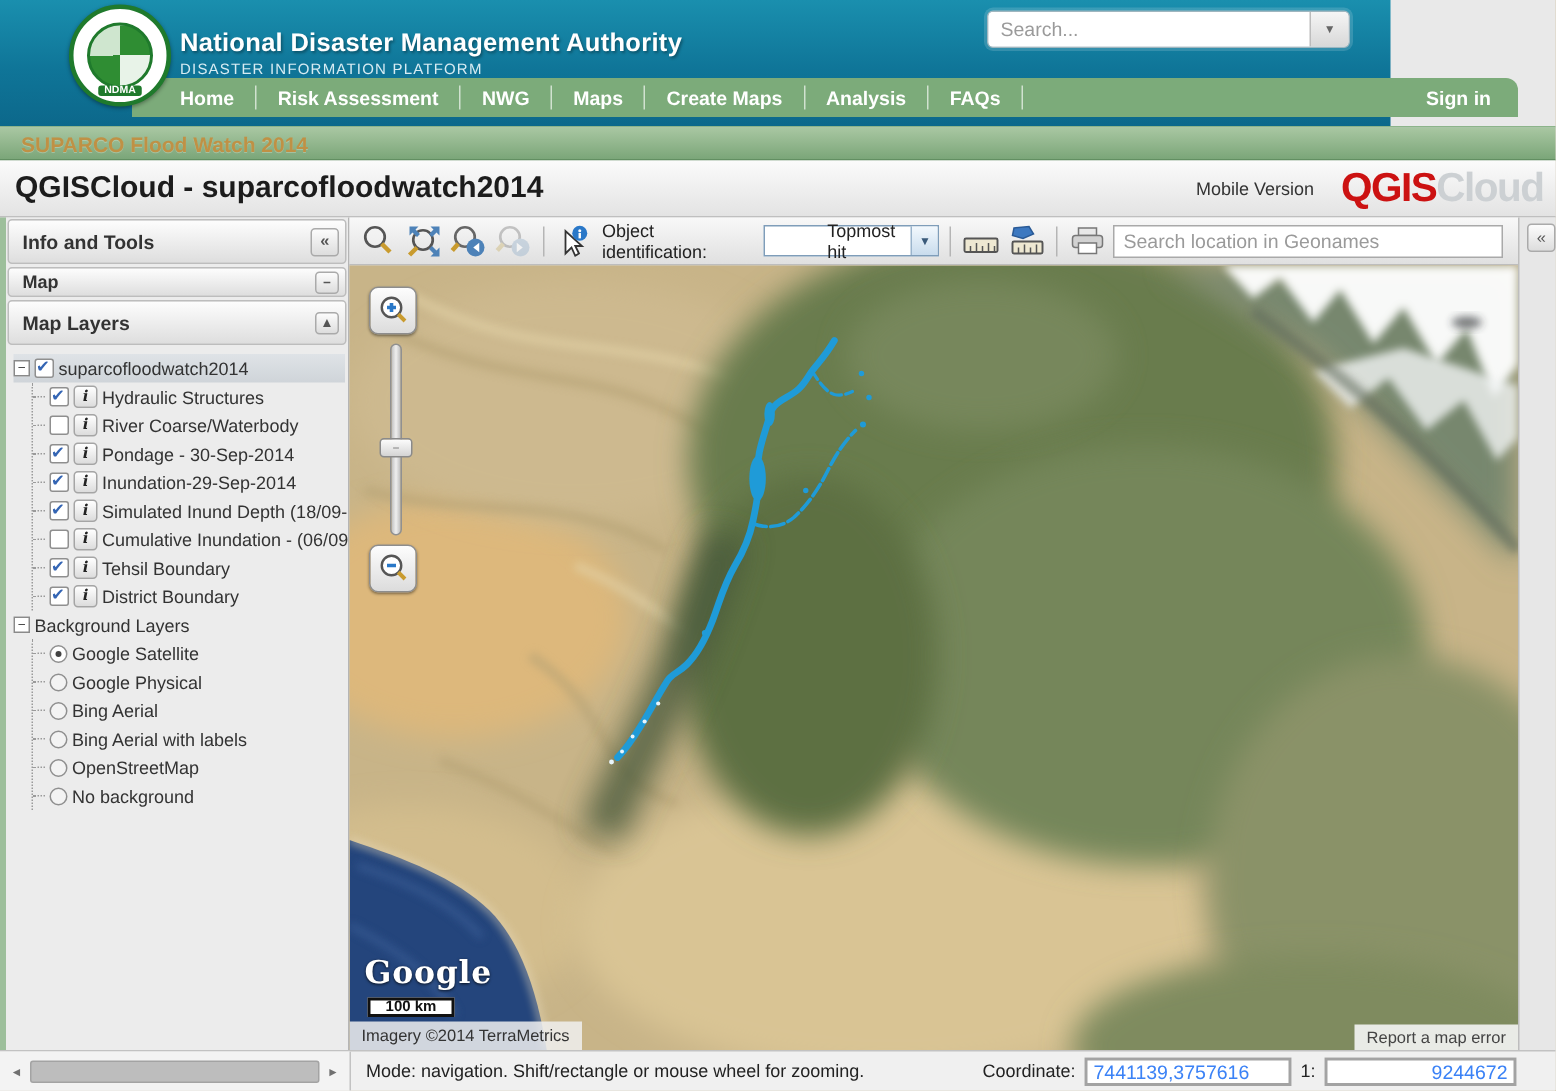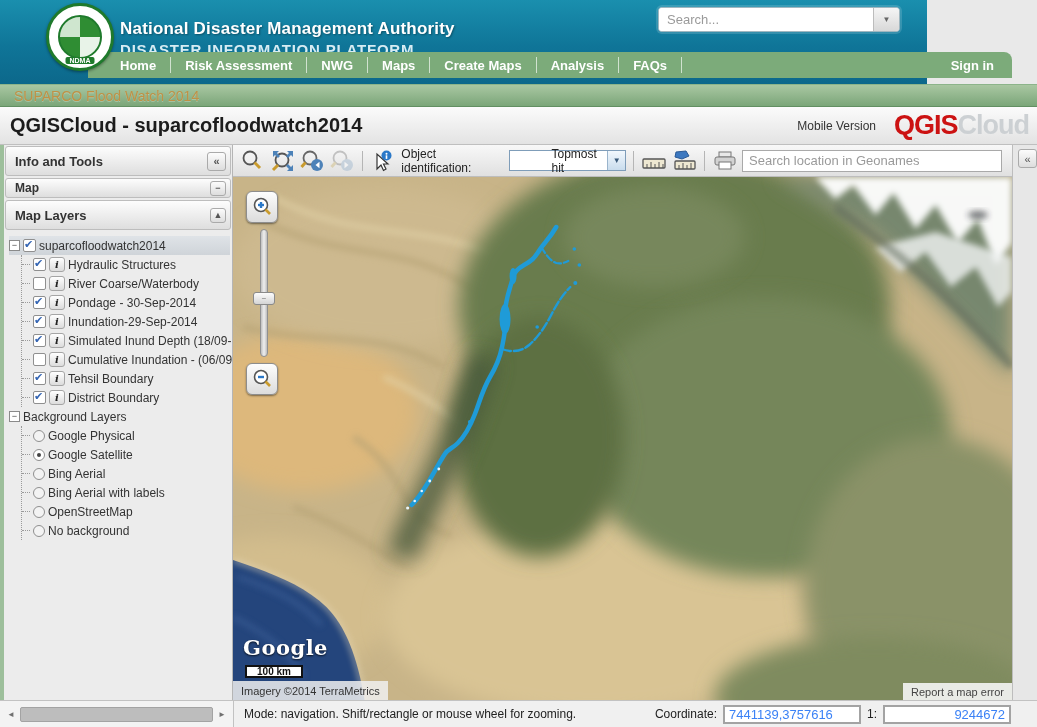--- a/index.html
+++ b/index.html
@@ -11,42 +11,42 @@
     background:linear-gradient(180deg,#1a8fae 0%,#0f7598 55%,#0c688b 100%); }
   .logo { position:absolute; left:46px; top:3px; width:68px; height:68px; border-radius:50%;
     background:#fff; border:3px solid #1f7a2c; z-index:5;
     display:flex; align-items:center; justify-content:center; box-shadow:0 1px 3px rgba(0,0,0,.4); }
   .logo-inner { width:44px; height:44px; border-radius:50%; border:2px solid #1f7a2c;
     background:conic-gradient(#2f8d33 0 25%, #e8f3e8 0 50%, #2f8d33 0 75%, #cfe6cf 0 100%); }
   .logo-band { position:absolute; bottom:4px; left:50%; transform:translateX(-50%);
     background:#1f7a2c; color:#fff; font-size:7px; font-weight:bold; padding:0 4px; border-radius:2px; }
   .org { position:absolute; left:120px; top:19px; color:#fff; }
   .org h1 { font-size:17px; font-weight:bold; letter-spacing:.2px; text-shadow:1px 1px 2px rgba(0,0,0,.35); }
-  .org .sub { font-size:15px; font-weight:bold; letter-spacing:.8px; color:#d7ecf3; margin-top:2px; }
+  .org .sub { font-size:10px; font-weight:normal; letter-spacing:.8px; color:#d7ecf3; margin-top:2px; }
   .search-wrap { position:absolute; right:27px; top:7px; width:242px; height:25px;
     background:#fff; border:1px solid #9fb6bf; border-radius:4px; display:flex; overflow:hidden;
     box-shadow:0 0 0 2px rgba(255,255,255,.15); }
   .search-wrap input { flex:1; border:none; outline:none; padding:0 8px; font-size:13px; color:#444; }
   .search-wrap input::placeholder { color:#9a9a9a; }
   .search-caret { width:26px; background:linear-gradient(180deg,#f5f5f5,#d8d8d8);
     border-left:1px solid #bcbcbc; display:flex; align-items:center; justify-content:center;
     font-size:8px; color:#666; cursor:pointer; }
   .nav { position:absolute; left:88px; top:52px; width:924px; height:26px;
     background:#7cab7a; border-radius:8px 8px 0 0; display:flex; align-items:center;
     color:#fff; font-size:13px; font-weight:bold; padding-left:18px; }
   .nav .item { padding:0 14px; cursor:pointer; white-space:nowrap; }
   .nav .sep { width:1px; height:16px; background:rgba(255,255,255,.65); }
   .nav .signin { margin-left:auto; margin-right:18px; cursor:pointer; }
 
   
   .banner { position:absolute; left:0; top:84px; width:1037px; height:23px;
     background:linear-gradient(180deg,#a9c7a2 0%,#7ba679 100%);
     border-top:1px solid #8cb48a; border-bottom:1px solid #628f62;
     display:flex; align-items:center; padding-left:14px; }
-  .banner .t { color:#bf9145; font-size:14px; font-weight:normal; text-shadow:0 1px 0 rgba(255,255,255,.25); }
+  .banner .t { color:#bf9145; font-size:14px; font-weight:bold; text-shadow:0 1px 0 rgba(255,255,255,.25); }
   .titlebar { position:absolute; left:0; top:107px; width:1037px; height:38px;
     background:linear-gradient(180deg,#fbfbfb 0%,#e3e3e3 100%); border-bottom:1px solid #bfbfbf;
     display:flex; align-items:center; padding:0 8px 0 10px; }
   .titlebar .main-title { font-size:20px; font-weight:bold; color:#1c1c1c; }
   .titlebar .right { margin-left:auto; display:flex; align-items:center; gap:18px; }
   .mobile-link { font-size:12px; color:#333; cursor:pointer; }
   .brand { font-size:27px; font-weight:bold; letter-spacing:-1px; }
   .brand .q { color:#cc1212; } .brand .c { color:#ccd0d3; }
 
   
@@ -251,26 +251,26 @@
           <span>District Boundary</span>
         </div>
       </div>
 
       <div class="trow">
         <span class="exp">−</span>
         <span>Background Layers</span>
       </div>
       <div class="children">
         <div class="trow">
+          <span class="radio on"></span>
+          <span>Google Satellite</span>
+        </div>
+        <div class="trow">
           <span class="radio"></span>
           <span>Google Physical</span>
-        </div>
-        <div class="trow">
-          <span class="radio on"></span>
-          <span>Google Satellite</span>
         </div>
         <div class="trow">
           <span class="radio"></span>
           <span>Bing Aerial</span>
         </div>
         <div class="trow">
           <span class="radio"></span>
           <span>Bing Aerial with labels</span>
         </div>
         <div class="trow">

